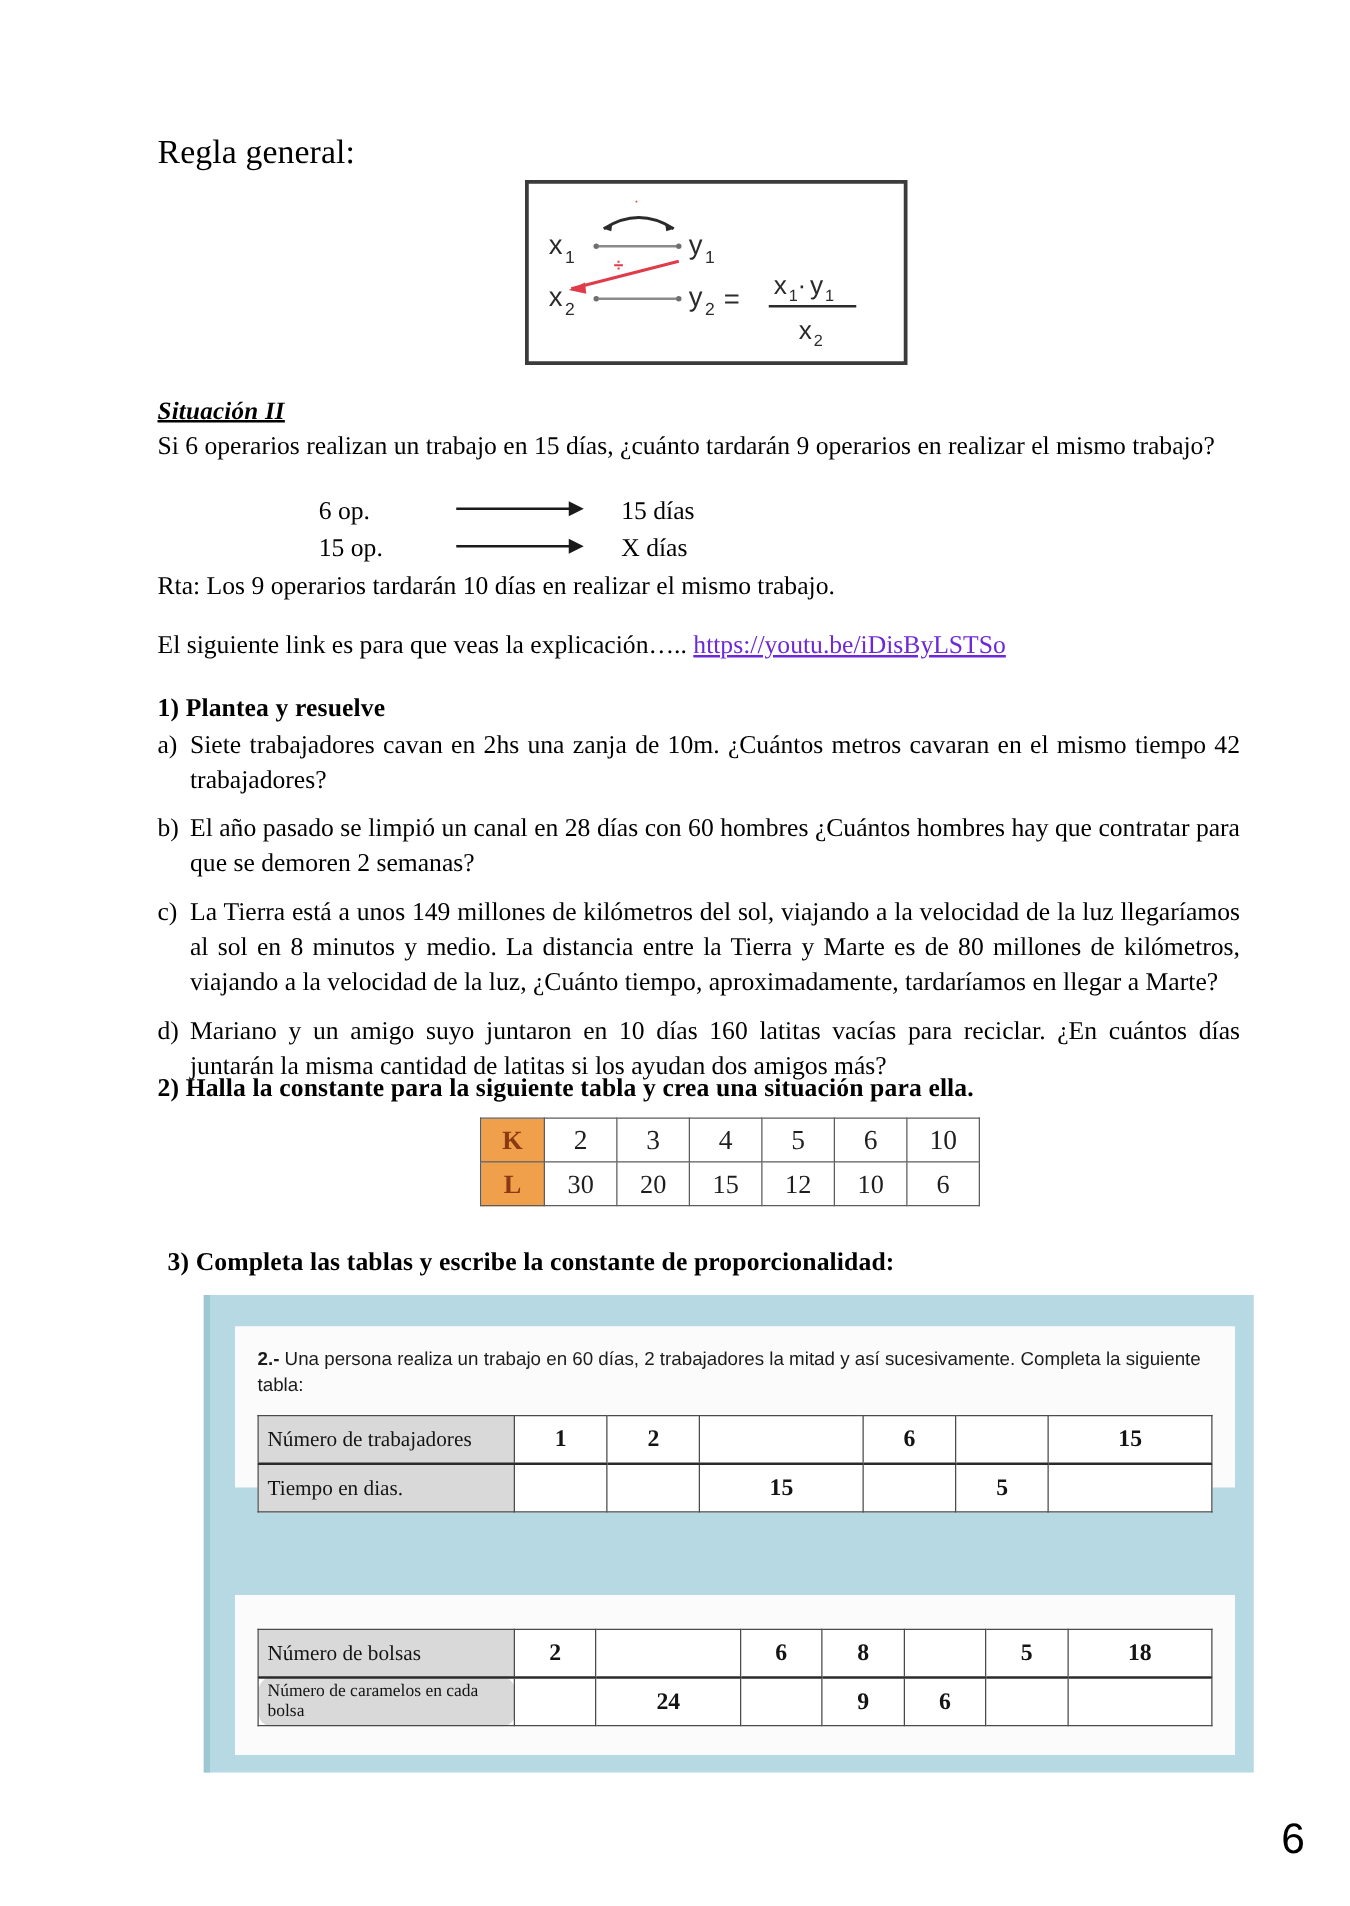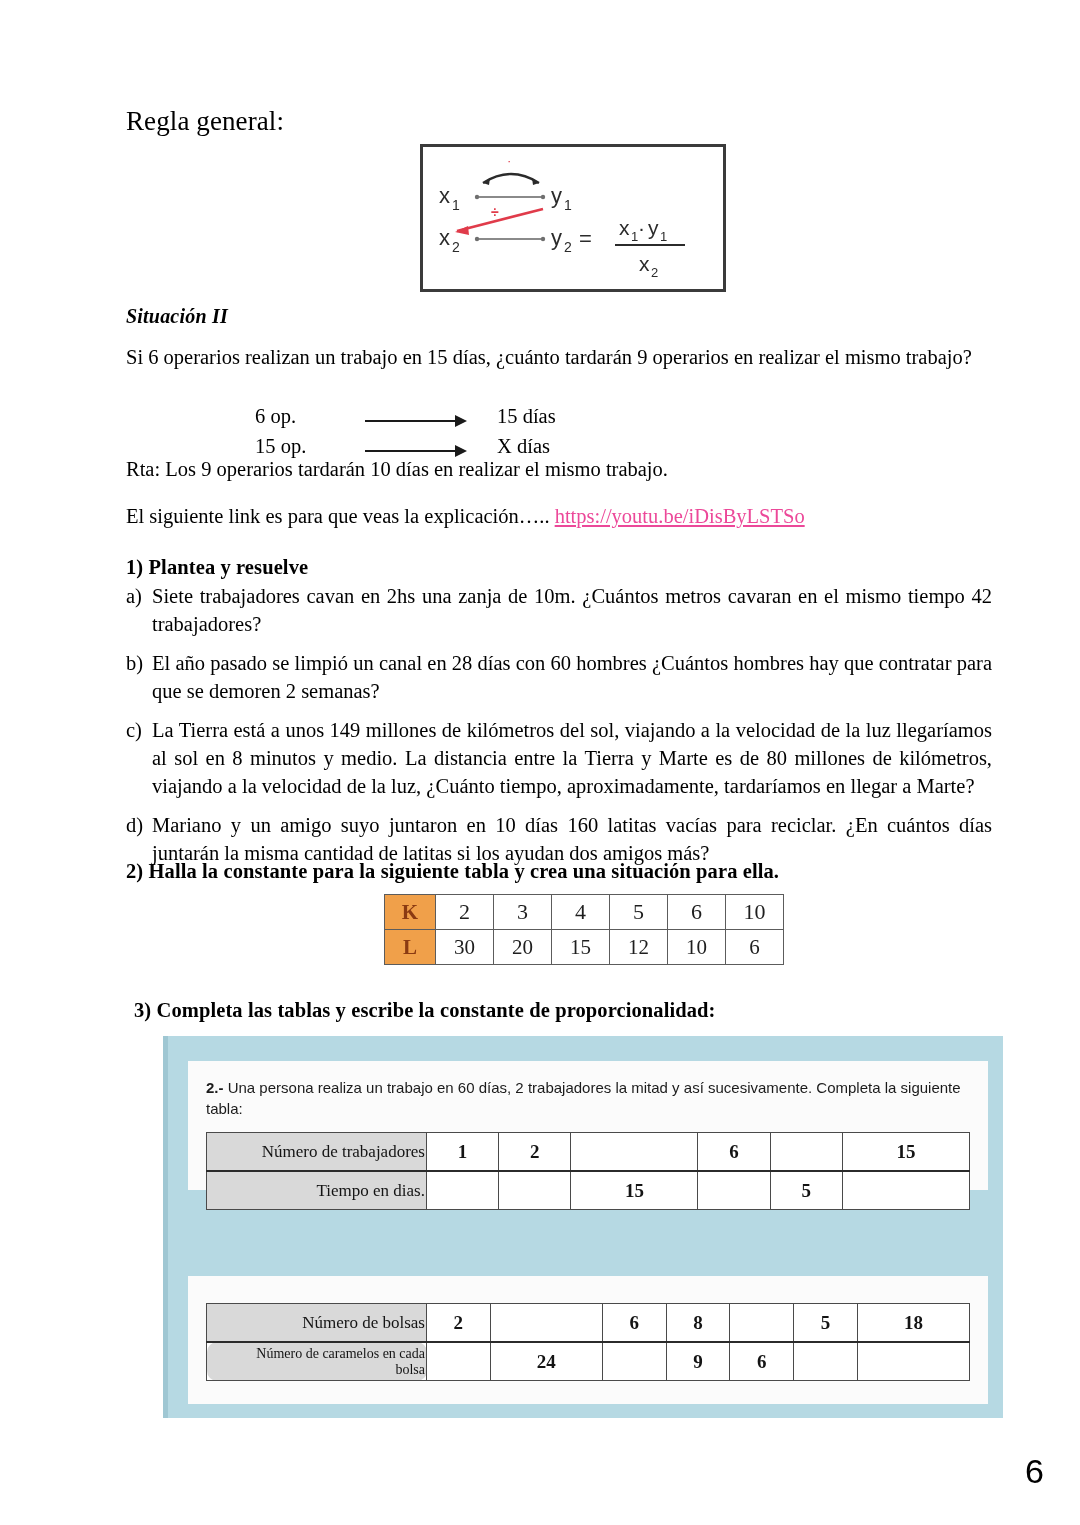--- a/index.html
+++ b/index.html
@@ -42,45 +42,46 @@
     border: 3px solid #3b3b3b;
     background: #ffffff;
     box-sizing: border-box;
   }
   .diagram-box svg { display: block; }
 
   
   .sit-title {
     position: absolute;
     left: 126px;
-    top: 305px;
+    top: 318px;
     font-size: 20px;
     font-weight: bold;
     font-style: italic;
+    text-decoration: underline;
     letter-spacing: .2px;
   }
   .sit-body {
     position: absolute;
     left: 126px;
     top: 344px;
     width: 852px;
     font-size: 20.5px;
     line-height: 27px;
     text-align: justify;
   }
 
   .arrow-rows {
     position: absolute;
     left: 255px;
     top: 398px;
     width: 420px;
   }
   .arrow-row {
     display: flex;
-    align-items: flex-end;
+    align-items: flex-start;
     height: 30px;
     font-size: 20.5px;
   }
   .ar-left  { width: 100px; }
   .ar-arrow { width: 120px; position: relative; height: 16px; }
   .ar-arrow .shaft {
     position: absolute;
     left: 10px; top: 8px;
     width: 92px; height: 2px;
     background: #1a1a1a;
@@ -101,21 +102,21 @@
     top: 458px;
     font-size: 20.5px;
   }
   .linkline {
     position: absolute;
     left: 126px;
     top: 505px;
     font-size: 20.5px;
   }
   .linkline a {
-    color: #ec4899;
+    color: #6d28d9;
   }
 
   
   .sec-head {
     position: absolute;
     font-weight: bold;
     font-size: 20.5px;
     letter-spacing: .1px;
   }
   .sec1 { left: 126px; top: 556px; }
@@ -230,22 +231,22 @@
     height: 35px;
     text-align: center;
     vertical-align: middle;
     font-family: "Liberation Serif", serif;
     font-size: 19px;
     font-weight: bold;
     color: #141414;
   }
   table.act td.rowhdr {
     background: #d9d9d9;
-    text-align: right;
-    padding-left: 22px;
+    text-align: left;
+    padding-left: 7px;
     font-weight: normal;
     font-size: 17px;
     width: 196px;
   }
   table.act td.rowhdr.two-line {
     font-size: 14px;
     line-height: 16px;
     border-radius: 10px;
   }
   table.act tr.divider td { border-top: 2px solid #2b2b2b; }

